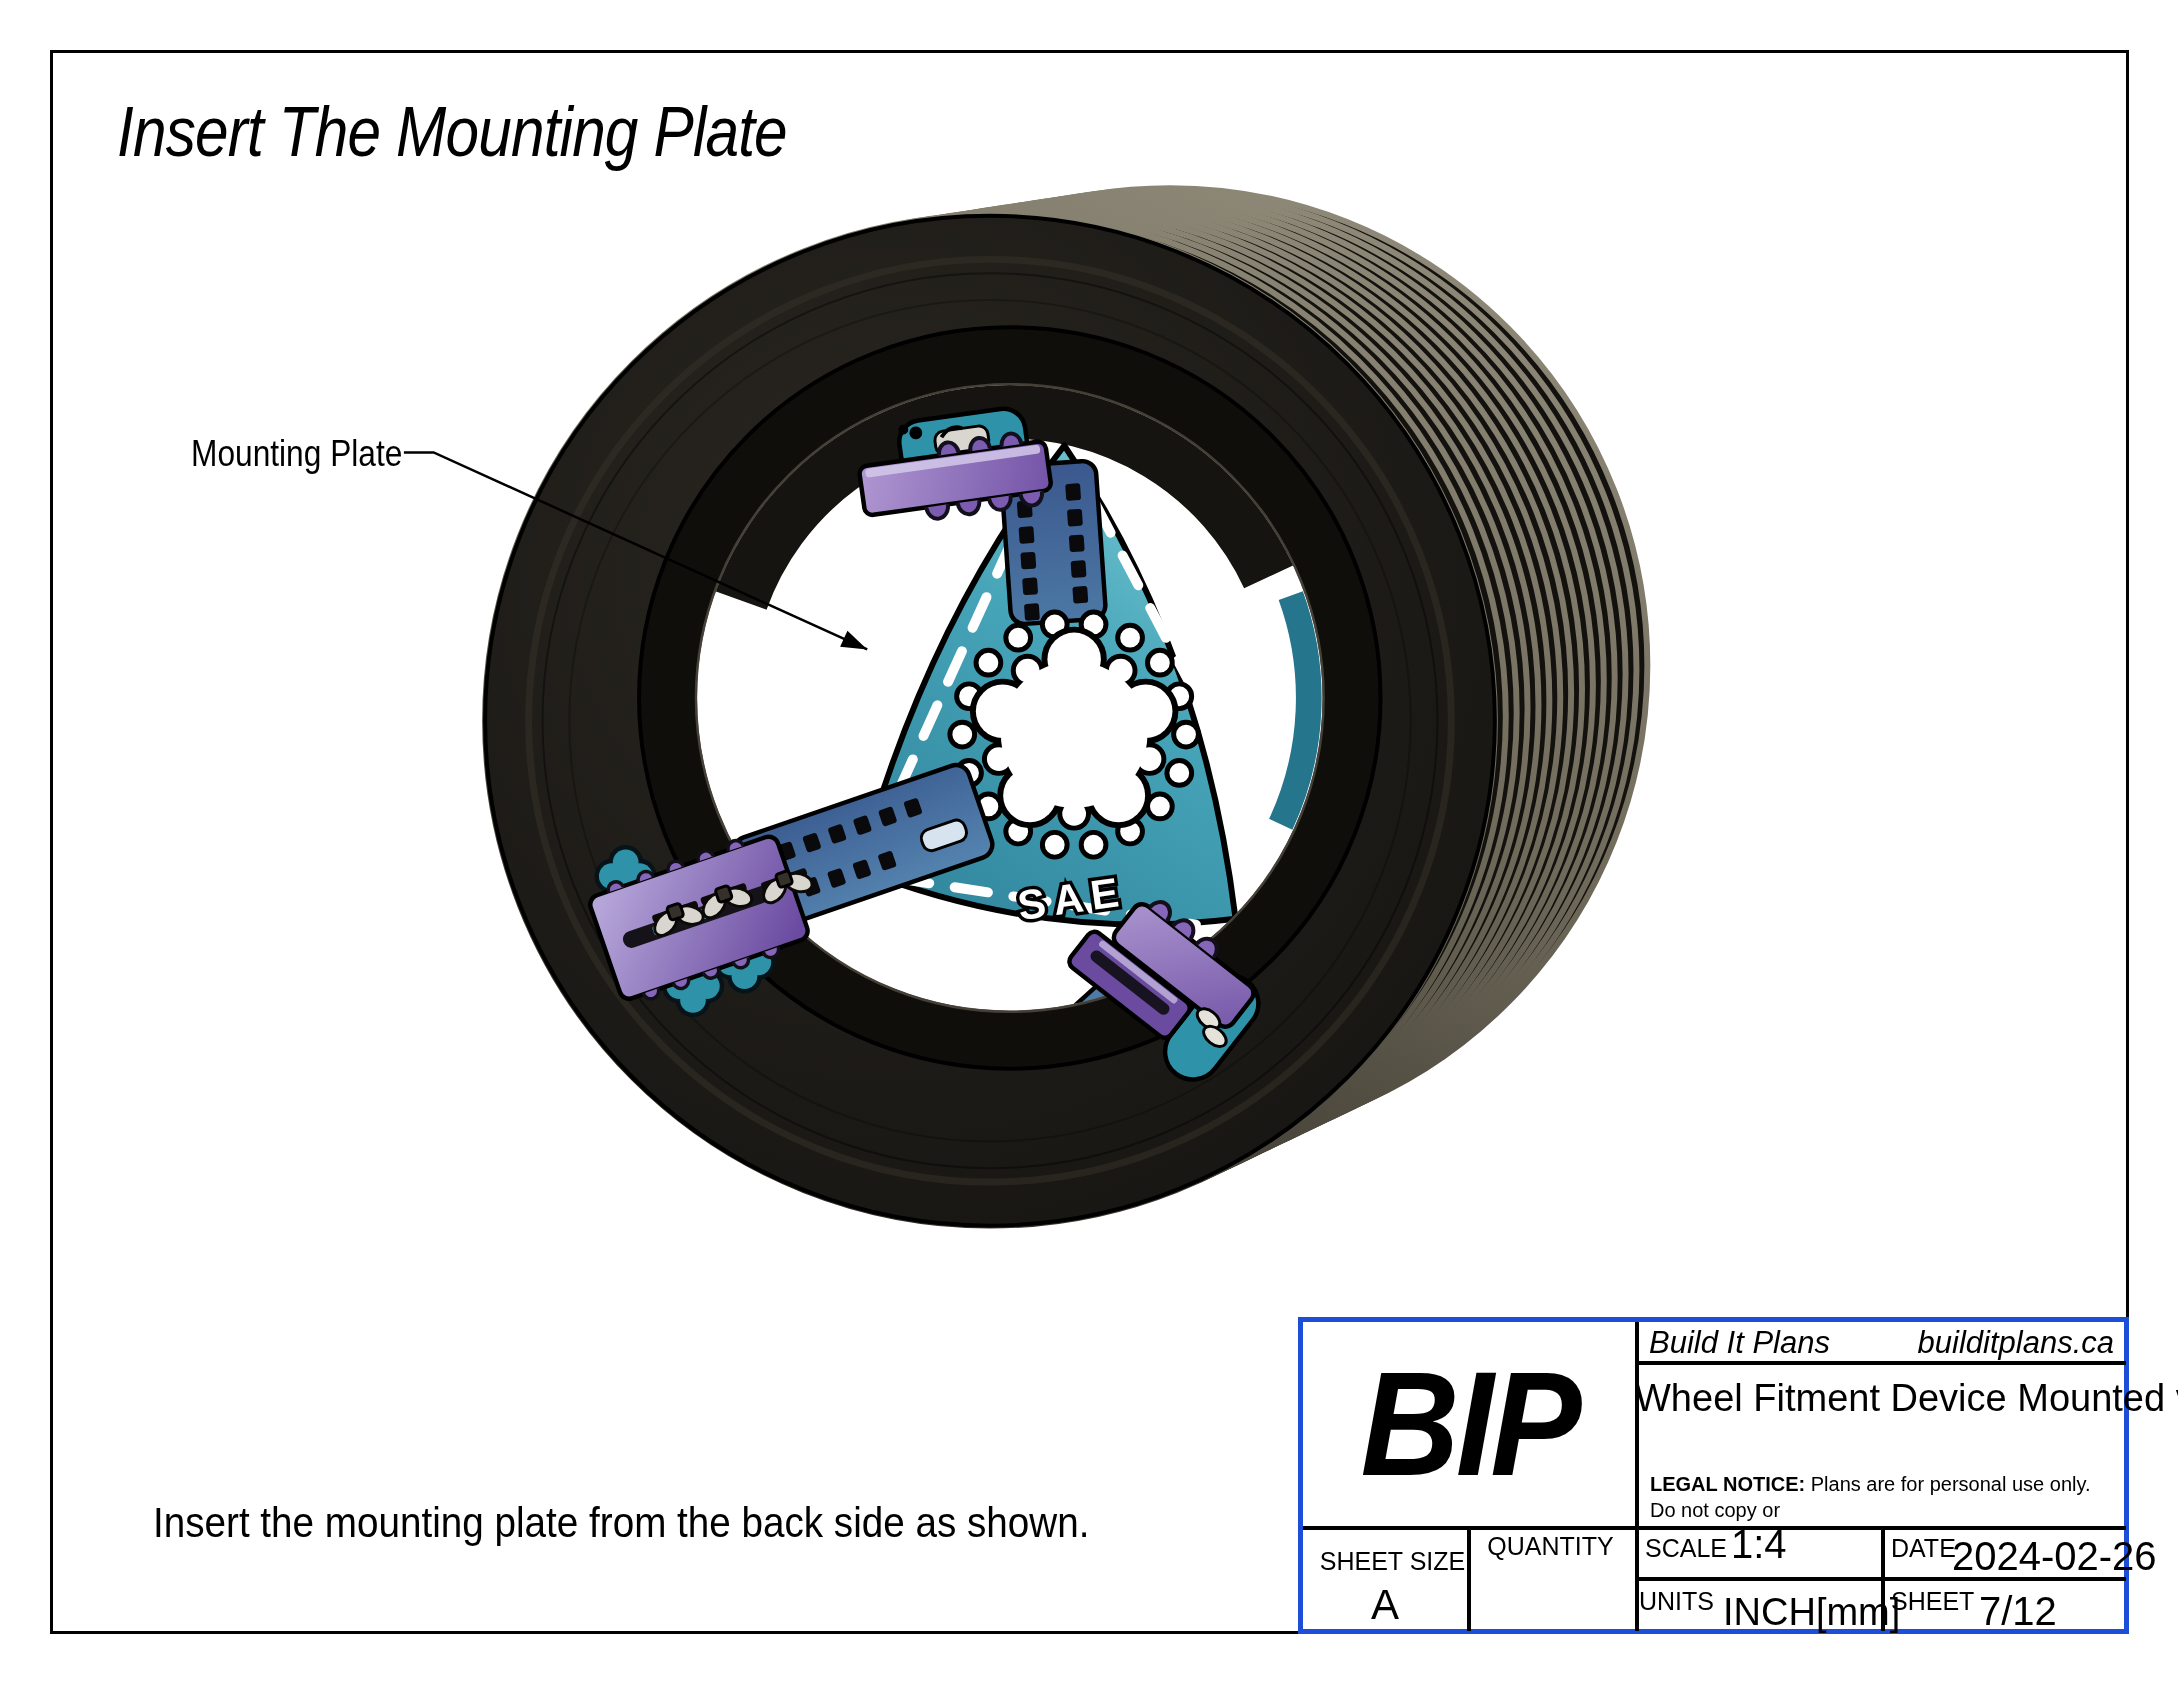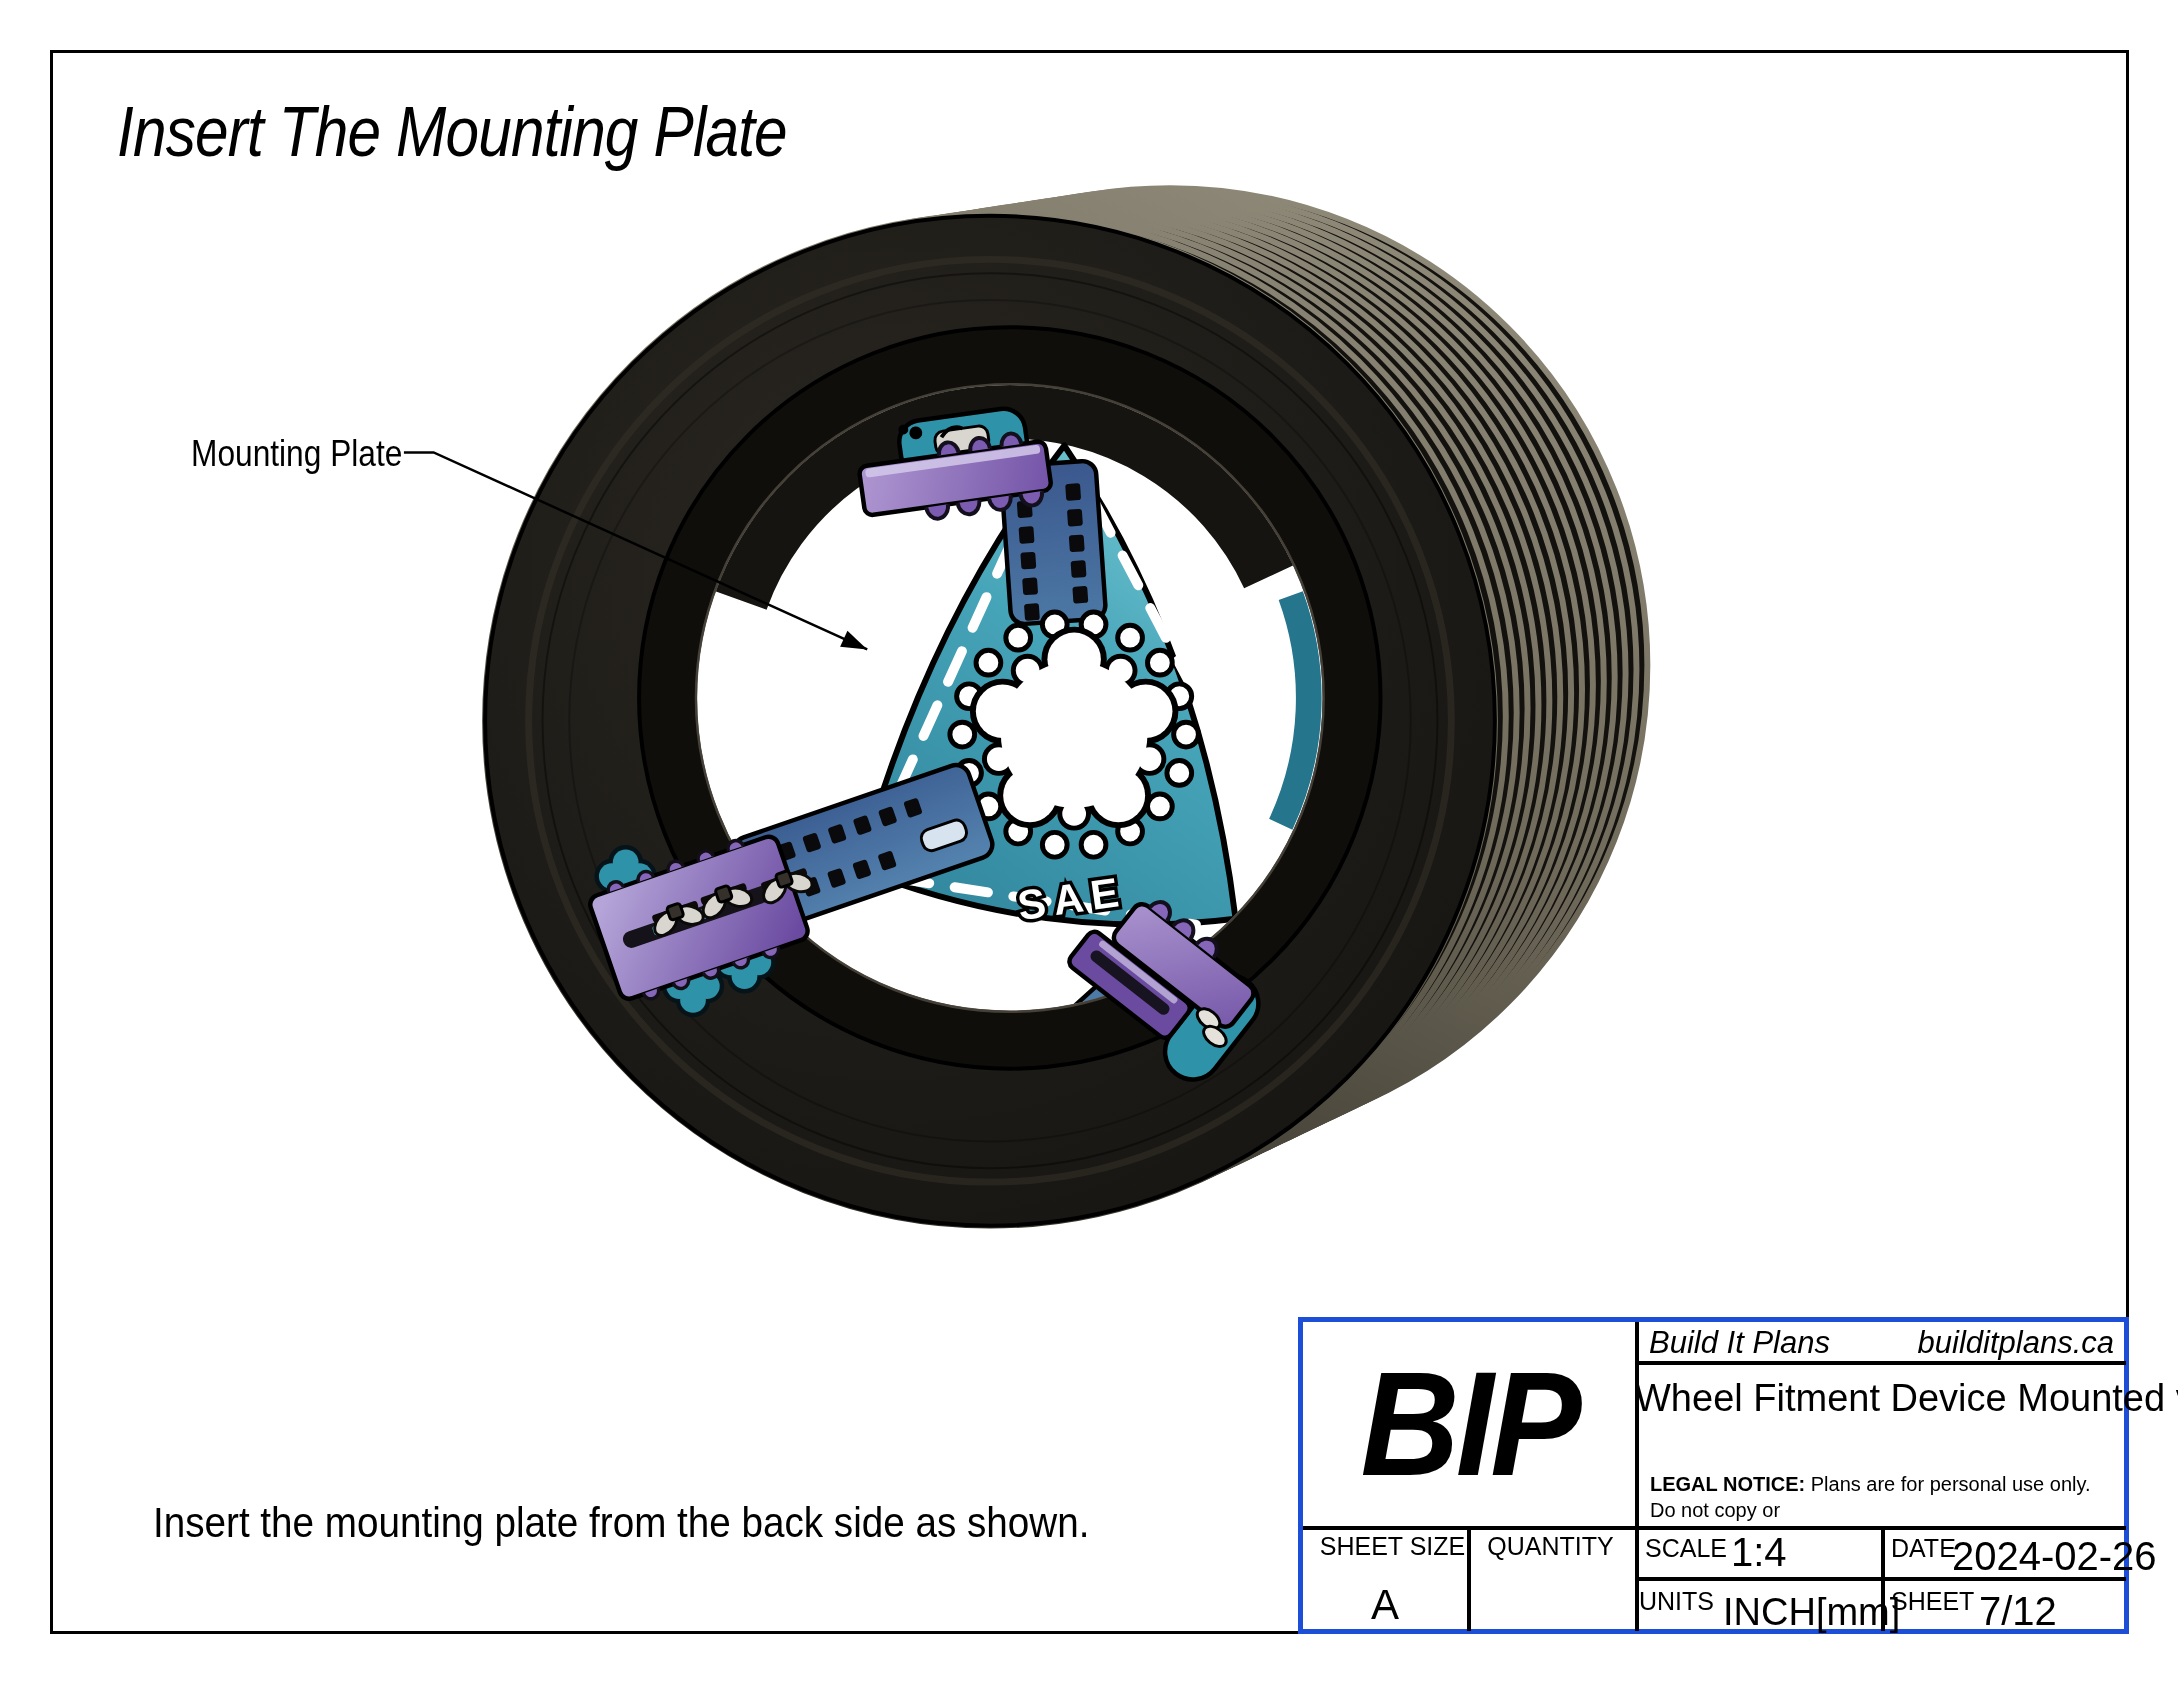--- a/index.html
+++ b/index.html
@@ -21,26 +21,26 @@
   .tb-text{position:absolute;white-space:nowrap;}
   #bip-cell{position:absolute;left:0;top:0;width:332px;height:204px;display:flex;
             align-items:center;justify-content:center;}
   #bip-logo{font-size:149px;font-weight:bold;font-style:italic;transform:scaleX(.92);letter-spacing:-4px;}
   #tb-company{left:346px;top:2px;font-size:31px;font-style:italic;line-height:38px;}
   #tb-site{right:10px;top:2px;font-size:31px;font-style:italic;line-height:38px;text-align:center;}
   #tb-doc-title{left:332px;top:55px;width:491px;text-align:center;font-size:38px;}
   #tb-legal{left:347px;top:149px;width:467px;font-size:20px;line-height:26px;white-space:normal;}
   .tb-label{font-size:25px;}
   .tb-value{font-size:40px;}
-  #lbl-sheetsize{left:0;top:210px;width:179px;text-align:center;}
+  #lbl-sheetsize{left:0;top:225px;width:179px;text-align:center;}
   #val-sheetsize{left:0;top:259px;width:164px;text-align:center;font-size:42px;}
   #lbl-quantity{left:164px;top:210px;width:167px;text-align:center;}
   #val-quantity{left:164px;top:259px;width:167px;text-align:center;}
   #lbl-scale{left:342px;top:212px;}
-  #val-scale{left:428px;top:208px;}
+  #val-scale{left:428px;top:200px;}
   #lbl-units{left:336px;top:265px;}
   #val-units{left:420px;top:269px;font-size:38px;}
   #lbl-date{left:588px;top:212px;}
   #val-date{left:649px;top:212px;}
   #lbl-sheet{left:588px;top:265px;}
   #val-sheet{left:676px;top:267px;}
 </style>
 </head>
 <body>
 

